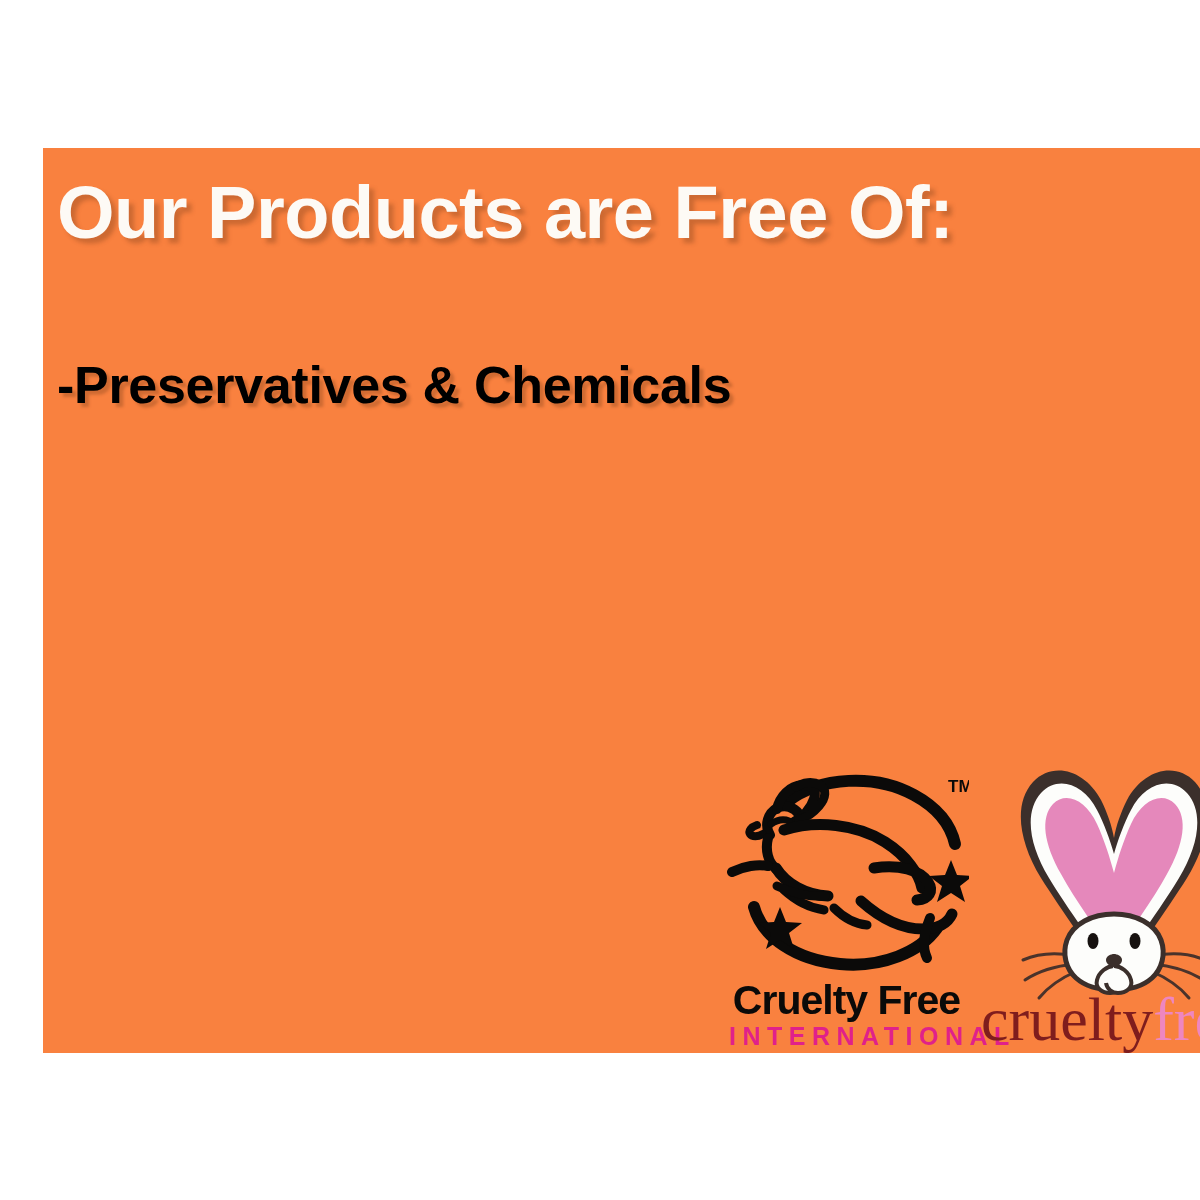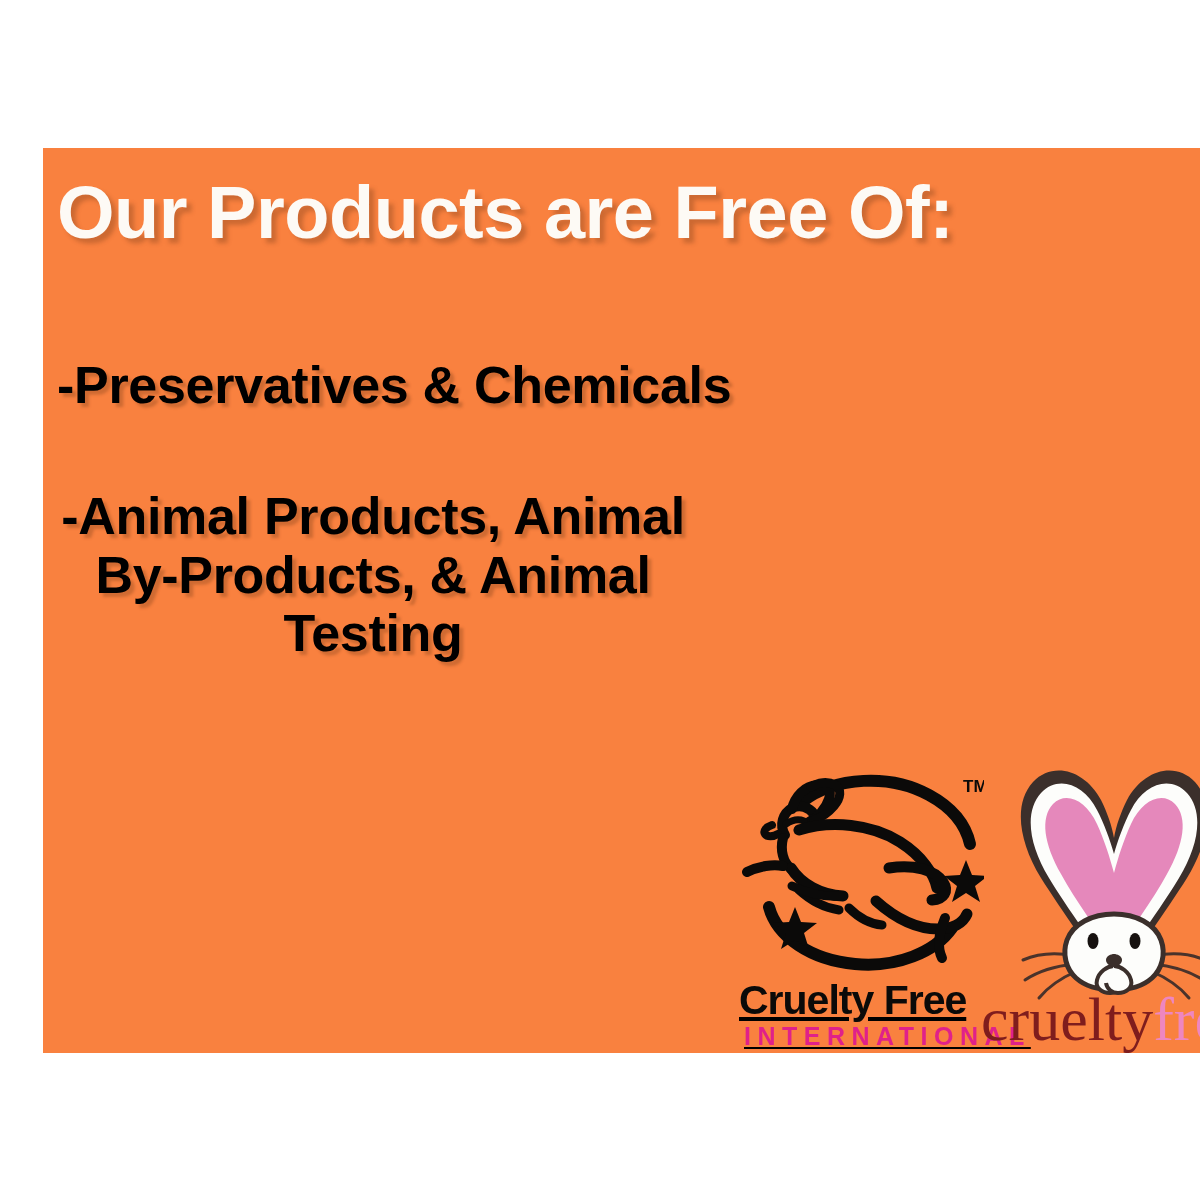--- a/index.html
+++ b/index.html
@@ -69,39 +69,38 @@
   .bullet.wrapped {
     text-align: center;
     padding-left: 0;
     width: 660px;
     margin-bottom: 0;
   }
 
   
   #cfi-logo {
     position: absolute;
-    left: 696px;
+    left: 681px;
     top: 620px;
     width: 245px;
     height: 300px;
   }
   #cfi-mark {
     position: absolute;
     left: 0;
     top: 0;
     width: 245px;
     height: 215px;
   }
   #cfi-wordmark {
     position: absolute;
     left: 0;
     top: 212px;
     width: 245px;
-    text-align: left;
-    text-decoration: underline;
+    text-align: center;
   }
   #cfi-name {
     color: #0b0a09;
     font-size: 41px;
     font-weight: bold;
     letter-spacing: -1px;
     line-height: 1;
     white-space: nowrap;
   }
   #cfi-sub {
@@ -146,23 +145,20 @@
 <body>
 
 <div id="canvas">
 
   <div id="banner">
 
     <div id="headline">Our Products are Free Of:</div>
 
     <div id="bullets">
       <div class="bullet">-Preservatives &amp; Chemicals</div>
-      <div class="bullet wrapped">-Animal Products, Animal
-By-Products, &amp; Animal
-Testing</div>
     </div>
 
     <div id="cfi-logo">
 
       <svg id="cfi-mark" viewBox="0 0 245 215">
         <g fill="none" stroke="#0b0a09" stroke-linecap="round" stroke-linejoin="round">
 
           <path d="M63 34 C96 8 152 6 190 27 C214 40 227 58 231 76" stroke-width="12"></path>
 
           <path d="M30 139 C38 169 72 192 116 196 C158 200 196 184 213 160" stroke-width="12"></path>

